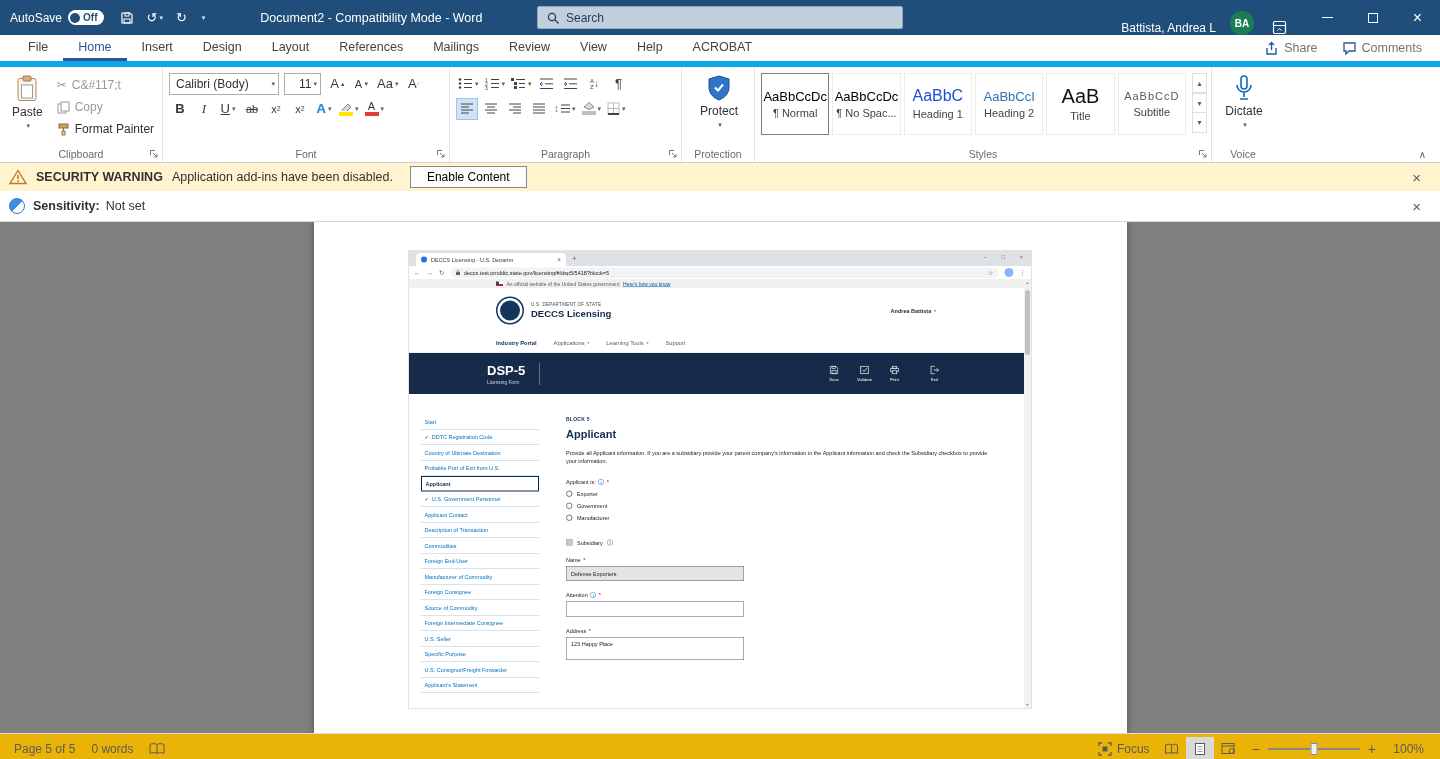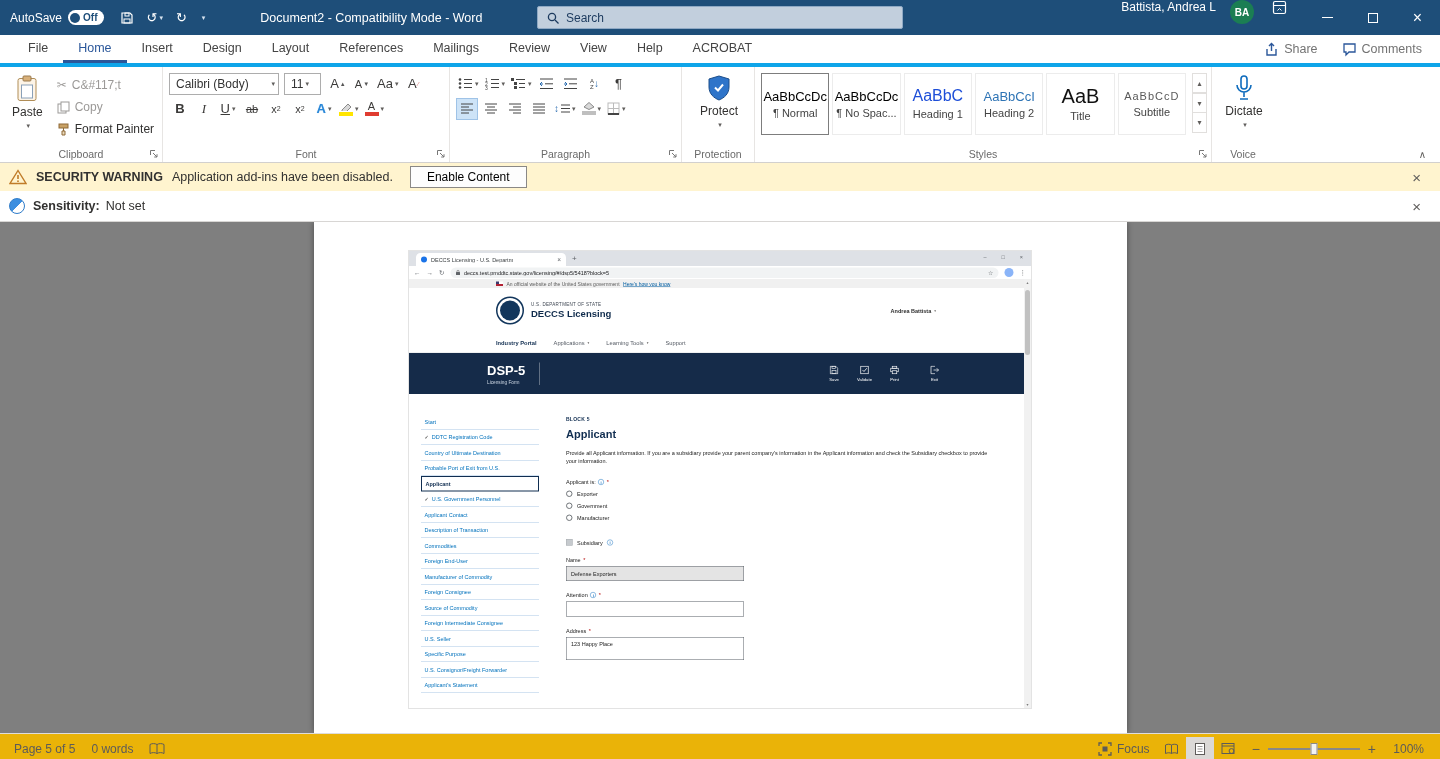--- a/index.html
+++ b/index.html
@@ -14,50 +14,50 @@
 .titlebar{height:35px;background:#1e4e79;display:flex;align-items:center;color:#fff;padding-left:10px;position:relative}
 .autosave{display:flex;align-items:center;gap:6px;font-size:12px}
 .as-pill{display:inline-flex;align-items:center;background:#fff;border-radius:8px;height:15px;padding:0 6px 0 2px;gap:3px}
 .as-knob{width:10px;height:10px;border-radius:50%;background:#1e4e79}
 .as-off{color:#1e4e79;font-size:10px;font-weight:bold}
 .qat{display:flex;align-items:center;gap:13px;margin-left:16px;font-size:13px}
 .qbtn{display:inline-flex;align-items:center}
 .wtitle{margin-left:55px;font-size:12.5px;white-space:nowrap}
 .searchbox{position:absolute;left:50%;transform:translateX(-50%);top:6px;width:366px;height:23px;background:#c2cfdd;border:1px solid #8fa9c4;border-radius:2px;display:flex;align-items:center;padding-left:9px;gap:7px;color:#1c3a5e}
 .s-txt{font-size:12px}
-.tright{margin-left:auto;display:flex;align-items:flex-start;height:100%}
+.tright{margin-left:auto;display:flex;align-items:flex-end;height:100%}
 .uname{font-size:12px;margin-right:14px}
 .avatar{width:24px;height:24px;border-radius:50%;background:#1b7e53;color:#fff;font-size:10px;font-weight:bold;display:flex;align-items:center;justify-content:center}
 .rdo{margin:0 18px}
 .winbtn{width:45px;height:35px;display:flex;align-items:center;justify-content:center;font-size:16px;color:#fff}
 .mini{width:11px;height:1px;background:#fff}
 .maxi{width:10px;height:10px;border:1px solid #fff}
 
 
-.tabrow{height:32px;background:#fff;display:flex;align-items:stretch;padding-left:13px;border-bottom:4px solid #0ea5e9}
+.tabrow{height:32px;background:#fff;display:flex;align-items:stretch;padding-left:13px;border-bottom:6px solid #0ea5e9}
 .tab{padding:0 15px;font-size:12.5px;color:#444;display:flex;align-items:center;border-bottom:3px solid transparent}
 .tab.active{color:#2b579a;border-bottom-color:#2b579a}
 .tr-right{margin-left:auto;display:flex;align-items:center;gap:24px;padding-right:18px}
 .linkbtn{display:flex;align-items:center;gap:5px;color:#737373;font-size:12.5px}
 
 
 .ribbon{height:96px;background:#fff;border-bottom:1px solid #d2d0ce;display:flex;position:relative}
 .rgroup{position:relative;border-right:1px solid #e7e5e3;padding:4px 4px 16px 6px}
 .glabel{position:absolute;bottom:2px;left:0;right:0;text-align:center;font-size:10.5px;color:#6a6a6a}
 .dlaunch{position:absolute;right:3px;bottom:3px}
 .bigbtn{display:flex;flex-direction:column;align-items:center;gap:3px;font-size:12px;color:#323130;padding:4px 6px;height:76px;justify-content:flex-start}
 .smallbtn{display:flex;align-items:center;gap:5px;height:22px;font-size:12px;color:#323130;white-space:nowrap}
 .smallbtn.dis{color:#9b9997}
 .g-clip{width:163px}
 .clip-inner{display:flex}
 .clip-col{margin-left:8px;display:flex;flex-direction:column;padding-top:3px}
 .frow{display:flex;align-items:center;height:25px;gap:2px}
 .combo{display:flex;align-items:center;border:1px solid #adadad;background:#fff;height:22px;padding:0 3px 0 6px;font-size:12px;color:#333}
 .fname{width:110px;justify-content:space-between}
-.fsize{width:37px;justify-content:flex-start;margin-left:3px;margin-right:4px}
+.fsize{width:37px;justify-content:flex-end;margin-left:3px;margin-right:4px}
 .rbtn{min-width:22px;height:22px;display:inline-flex;align-items:center;justify-content:center;font-size:13px;color:#3b3a39;padding:0 2px}
 .rbtn.sel{background:#cde3f7;border:1px solid #9fc3e7}
 .susc{font-size:6px;vertical-align:top;color:#555;font-style:normal;margin-left:1px}
 .ital{font-family:"Liberation Serif",serif;font-style:italic}
 .fx-a{color:#2b88d8;font-weight:bold;text-shadow:0 0 1px #9cc8ef}
 .bar-ico{display:flex;flex-direction:column;align-items:center;line-height:1}
 .bar-ico .bar{width:14px;height:4px;margin-top:1px}
 .g-font{width:287px}
 .g-para{width:232px}
 .g-prot{width:73px;display:flex;justify-content:center}

